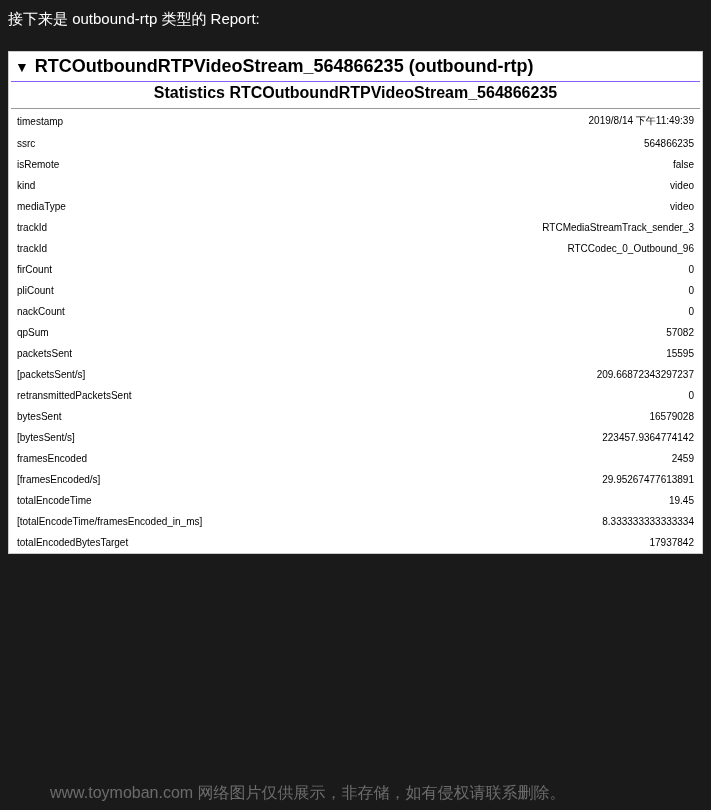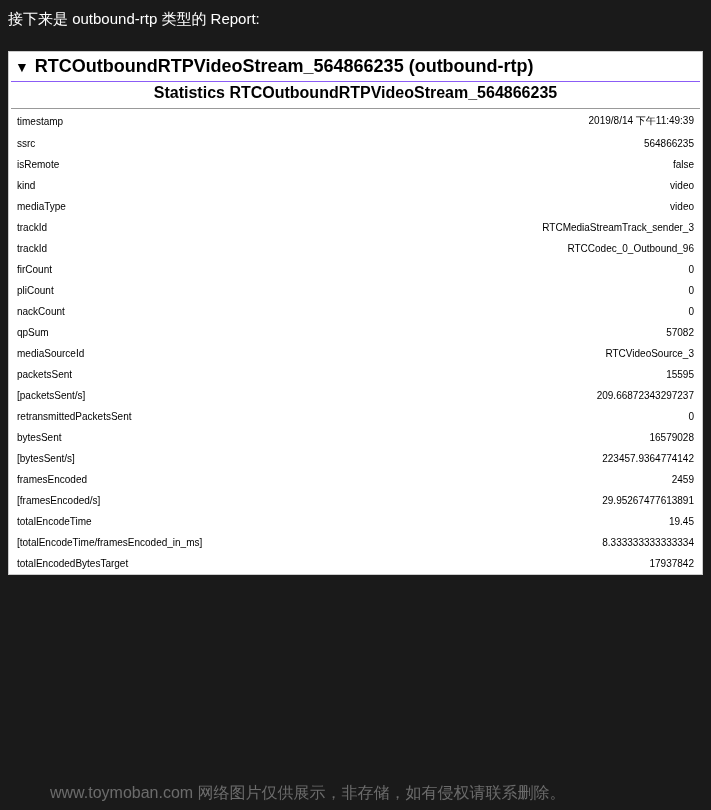--- a/index.html
+++ b/index.html
@@ -125,24 +125,20 @@
         </tr>
         <tr>
           <td class="key">nackCount</td>
           <td class="val">0</td>
         </tr>
         <tr>
           <td class="key">qpSum</td>
           <td class="val">57082</td>
         </tr>
         <tr>
-          <td class="key">mediaSourceId</td>
-          <td class="val">RTCVideoSource_3</td>
-        </tr>
-        <tr>
           <td class="key">packetsSent</td>
           <td class="val">15595</td>
         </tr>
         <tr>
           <td class="key">[packetsSent/s]</td>
           <td class="val">209.66872343297237</td>
         </tr>
         <tr>
           <td class="key">retransmittedPacketsSent</td>
           <td class="val">0</td>

